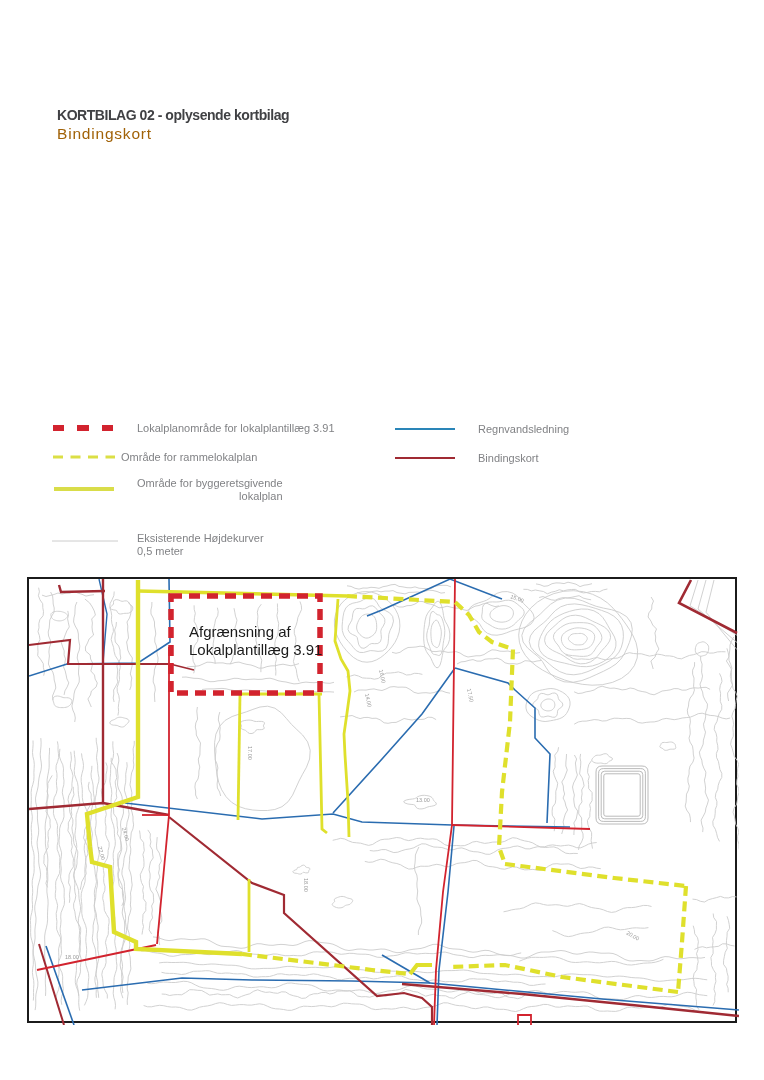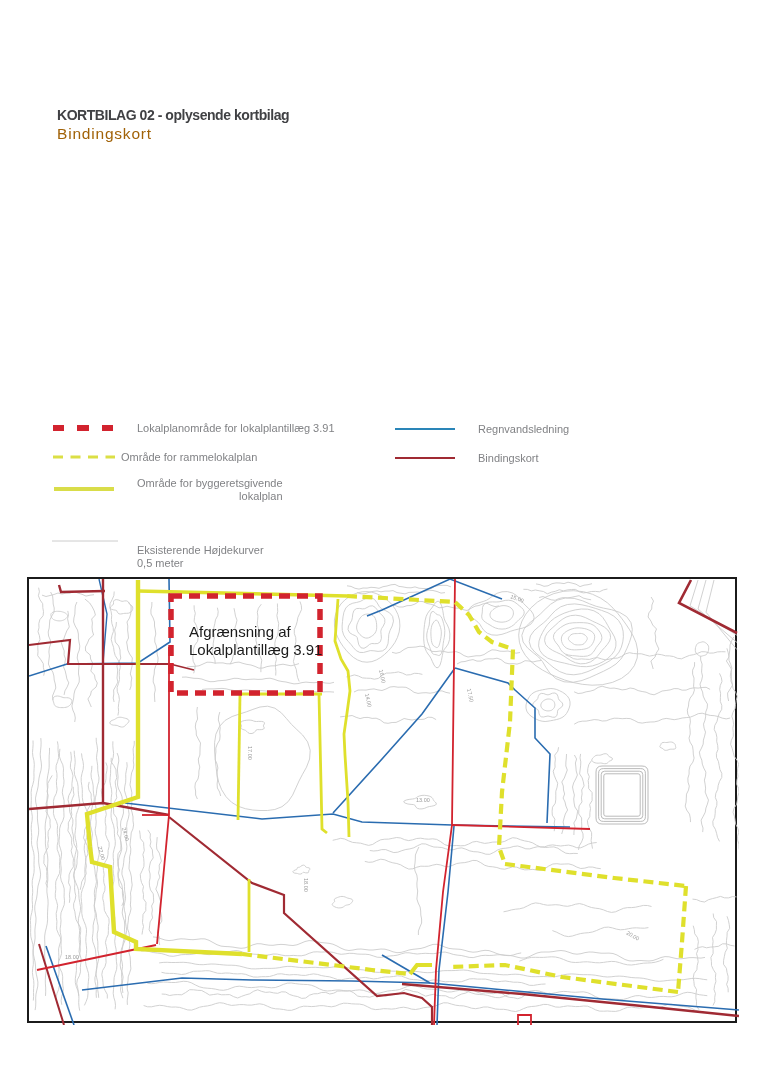--- a/index.html
+++ b/index.html
@@ -19,21 +19,21 @@
 <line x1="102" y1="428" x2="113" y2="428" stroke="#d2232e" stroke-width="6"></line>
 <line x1="53" y1="457" x2="115" y2="457" stroke="#dbdf45" stroke-width="3.2" stroke-dasharray="10,7.5"></line>
 <line x1="54" y1="489" x2="114" y2="489" stroke="#d9dd49" stroke-width="4"></line>
 <line x1="52" y1="541" x2="118" y2="541" stroke="#cccccc" stroke-width="1"></line>
 <line x1="395" y1="429" x2="455" y2="429" stroke="#2a85b8" stroke-width="2.2"></line>
 <line x1="395" y1="458" x2="455" y2="458" stroke="#a02a33" stroke-width="2.2"></line>
 </svg>
 <div class="leg" style="left:137px;top:422px;">Lokalplanområde for lokalplantillæg 3.91</div>
 <div class="leg" style="left:121px;top:451px;">Område for rammelokalplan</div>
 <div class="leg" style="left:137px;top:477px;text-align:right;">Område for byggeretsgivende<br>lokalplan</div>
-<div class="leg" style="left:137px;top:532px;margin-top:12px;">Eksisterende Højdekurver<br>0,5 meter</div>
+<div class="leg" style="left:137px;top:532px;">Eksisterende Højdekurver<br>0,5 meter</div>
 <div class="leg" style="left:478px;top:423px;text-align:right;">Regnvandsledning</div>
 <div class="leg" style="left:478px;top:452px;">Bindingskort</div>
 
 <div class="map">
     <svg width="710" height="446" viewBox="27 577 710 446">
 <g>
         <path d="M31,738.5 L31.1,742.5 L30.8,746.5 L30.5,750.5 L30.9,754.5 L31.9,758.5 L32.3,762.5 L32.1,766.5 L31.9,770.5 L32,774.5 L31.8,778.5 L30.8,782.5 L29.6,786.5 L29.1,790.5 L29.3,794.5 L29.3,798.5 L29.1,802.5 L29.1,806.5 L29.7,810.5 L30.3,814.5 L30.1,818.5 L29.4,822.5 L29.2,826.5 L29.5,830.5 L29.7,834.5 L29.5,838.5 L29.6,842.5 L30.6,846.5 L31.7,850.5 L32.2,854.5 L32.1,858.5 L32,862.5 L32.2,866.5 L32,870.5 L31.2,874.5 L30.3,878.5 L30.2,882.5 L30.6,886.5 L30.7,890.5 L30.3,894.5 L30.2,898.5 L30.5,902.5 L30.5,906.5 L29.8,910.5 L28.8,914.5 L28.4,918.5 L28.6,922.5 L28.7,926.5 L28.6,930.5 L28.8,934.5 L29.8,938.5 L30.9,942.5 L31.2,946.5 L31,950.5 L31,954.5 L31.3,958.5 L31.3,962.5 L30.7,966.5 L30.4,970.5 L30.9,974.5 L31.7,978.5 L31.9,982.5 L31.6,986.5 L31.5,990.5 L31.6,994.5 L31.3,998.5" fill="none" stroke="#cccccc" stroke-width="0.9"></path>
 <path d="M38.8,736.1 L39.1,740.1 L39,744.1 L38.6,748.1 L38.2,752.1 L38.5,756.1 L39.2,760.1 L39.5,764.1 L39,768.1 L37.9,772.1 L37,776.1 L36.5,780.1 L36.2,784.1 L35.4,788.1 L34.3,792.1 L33.5,796.1 L33.7,800.1 L34.6,804.1 L35.3,808.1 L35.5,812.1 L35.4,816.1 L35.7,820.1 L36.3,824.1 L36.7,828.1 L36.5,832.1 L35.7,836.1 L35.1,840.1 L35.3,844.1 L36,848.1 L36.6,852.1 L36.7,856.1 L36.7,860.1 L37.2,864.1 L38.1,868.1 L38.6,872.1 L38.2,876.1 L37.1,880.1 L36,884.1 L35.5,888.1 L35.2,892.1 L34.6,896.1 L33.6,900.1 L32.8,904.1 L32.8,908.1 L33.4,912.1 L34,916.1 L33.9,920.1 L33.3,924.1 L32.9,928.1 L33,932.1 L33.1,936.1 L32.6,940.1 L31.7,944.1 L31.1,948.1 L31.3,952.1 L32.2,956.1 L33.1,960.1 L33.5,964.1 L33.7,968.1 L34.3,972.1 L35.2,976.1 L35.9,980.1 L35.8,984.1 L34.9,988.1 L34,992.1 L33.7,996.1 L33.8,1000.1 L33.7,1004.1 L33.1,1008.1" fill="none" stroke="#cccccc" stroke-width="0.9"></path>
 <path d="M47.5,745.9 L47.5,749.9 L47.2,753.9 L47.1,757.9 L47.2,761.9 L47.1,765.9 L46.5,769.9 L45.7,773.9 L45.1,777.9 L45.1,781.9 L45.4,785.9 L45.6,789.9 L45.3,793.9 L45,797.9 L45,801.9 L45.3,805.9 L45.3,809.9 L44.8,813.9 L43.9,817.9 L43.3,821.9 L43.1,825.9 L43.4,829.9 L43.5,833.9 L43.4,837.9 L43.4,841.9 L43.9,845.9 L44.8,849.9 L45.6,853.9 L45.9,857.9 L45.7,861.9 L45.5,865.9 L45.6,869.9 L45.8,873.9 L45.8,877.9 L45.3,881.9 L44.9,885.9 L44.9,889.9 L45.4,893.9 L46,897.9 L46.1,901.9 L45.8,905.9 L45.6,909.9 L45.5,913.9 L45.6,917.9 L45.2,921.9 L44.3,925.9 L43.3,929.9 L42.7,933.9 L42.7,937.9 L42.9,941.9 L42.9,945.9 L42.7,949.9 L42.7,953.9 L43.1,957.9 L43.8,961.9 L44.2,965.9 L44,969.9 L43.5,973.9 L43.3,977.9 L43.4,981.9 L43.7,985.9 L43.7,989.9 L43.5,993.9" fill="none" stroke="#cccccc" stroke-width="0.9"></path>
 <path d="M55.4,739.4 L56.1,743.4 L56,747.4 L56.4,751.4 L56.7,755.4 L55.7,759.4 L54.2,763.4 L54,767.4 L54.9,771.4 L55,775.4 L54.4,779.4 L54.6,783.4 L55.1,787.4 L54.3,791.4 L52.3,795.4 L51.4,799.4 L51.6,803.4 L51.6,807.4 L51.4,811.4 L52.4,815.4 L54.4,819.4 L55.6,823.4 L55.3,827.4 L55.3,831.4 L56,835.4 L56,839.4 L55.2,843.4 L55.2,847.4 L56.7,851.4 L57.9,855.4 L57.7,859.4 L57.5,863.4 L57.9,867.4 L57.5,871.4 L55.5,875.4 L53.8,879.4 L53.6,883.4 L53.8,887.4 L53.3,891.4 L53.3,895.4 L54.6,899.4 L55.6,903.4 L55.1,907.4 L54.2,911.4 L54.4,915.4 L54.9,919.4 L54.7,923.4 L54.7,927.4 L56.3,931.4 L58.4,935.4 L59.1,939.4 L59,943.4 L59.3,947.4 L59.6,951.4 L58.4,955.4 L56.7,959.4 L56.4,963.4 L57,967.4 L57,971.4 L56.4,975.4 L56.7,979.4 L57.4,983.4 L56.7,987.4 L55,991.4 L54.1,995.4 L54.4,999.4" fill="none" stroke="#cccccc" stroke-width="0.9"></path>

